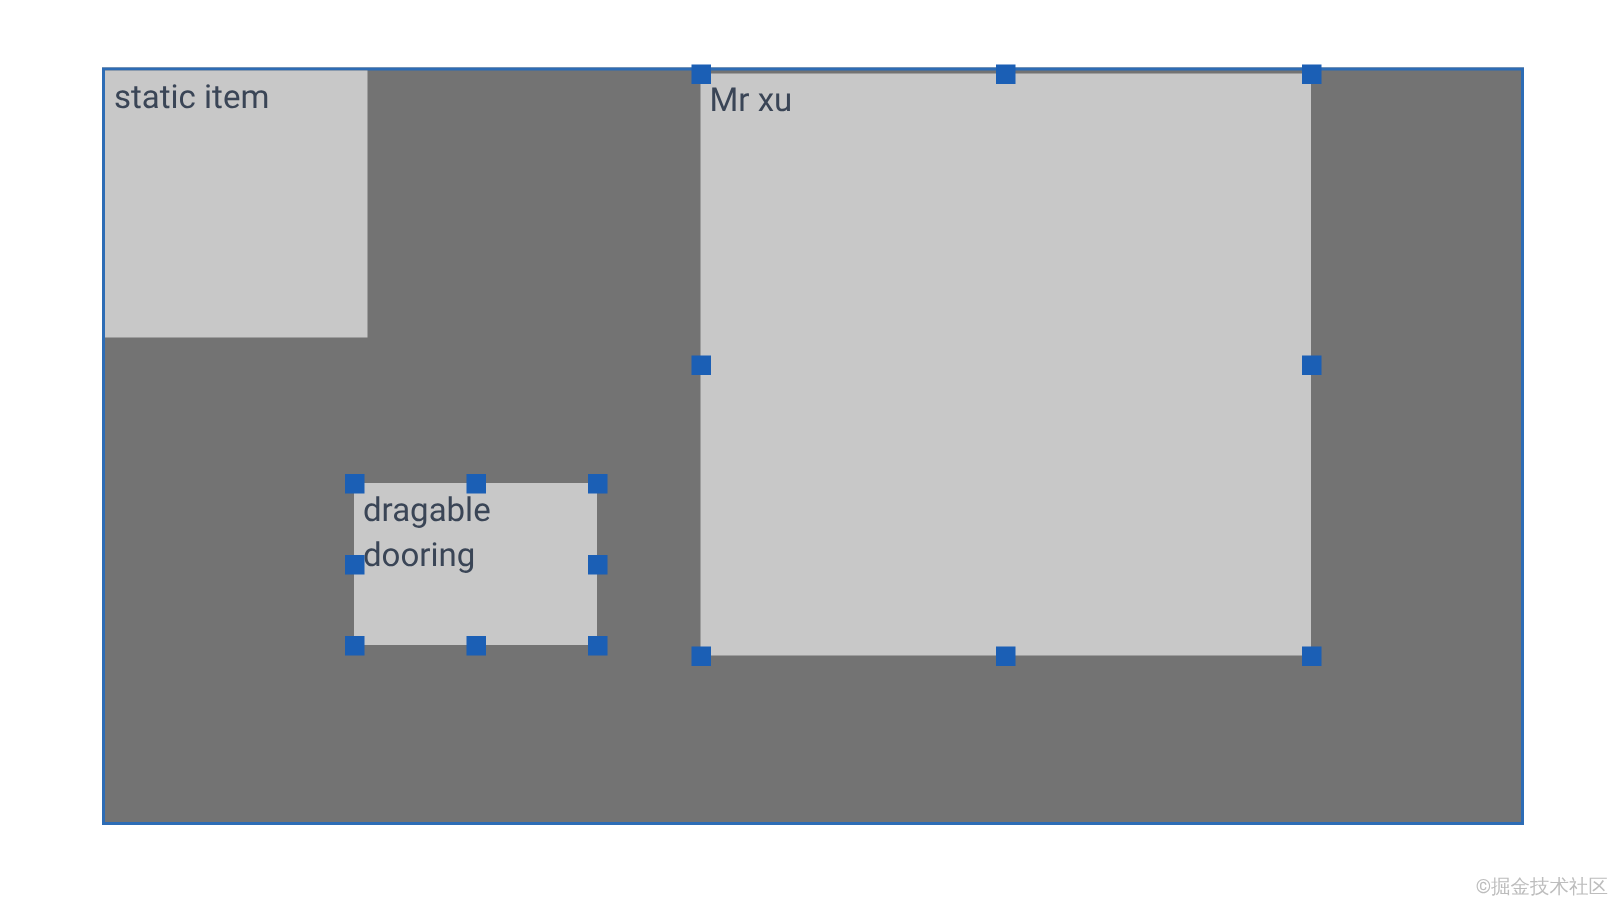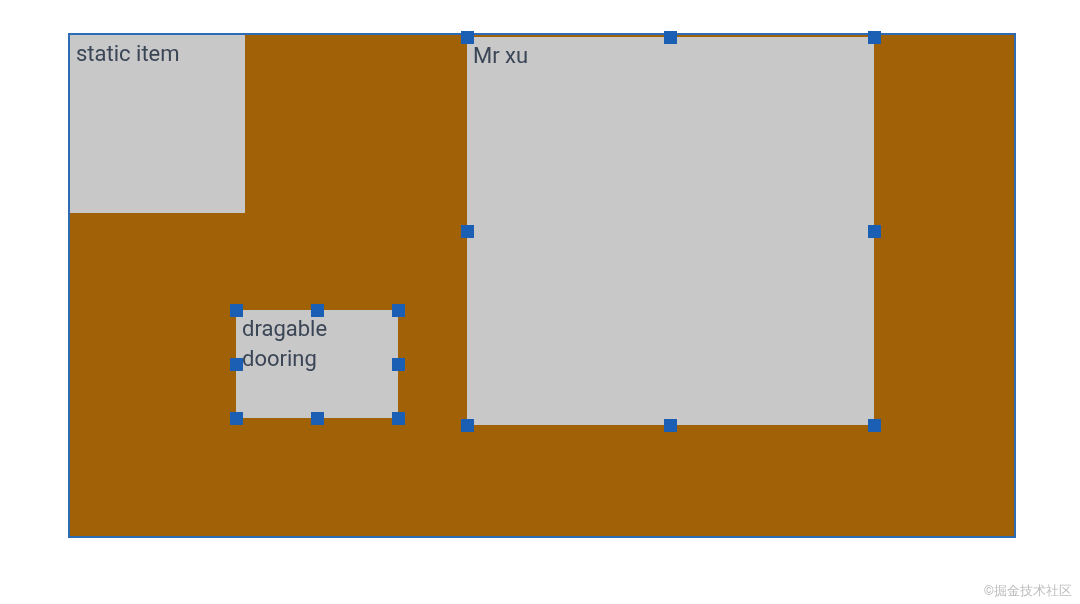--- a/index.html
+++ b/index.html
@@ -9,26 +9,26 @@
     }
     body {
       font-family: -apple-system, BlinkMacSystemFont, "Segoe UI", Roboto, "Helvetica Neue", Arial, sans-serif;
       background: #ffffff;
       width: 1080px;
       height: 604px;
       position: relative;
     }
     .canvas {
       position: absolute;
-      top: 33px;
+      top: 45px;
       left: 68px;
       width: 948px;
       height: 505px;
       border: 2px solid #2d6cb5;
-      background: #a16207;
+      background: #737373;
     }
     .box {
       position: absolute;
       background: #c8c8c8;
       color: #3a4556;
       font-size: 22px;
       padding: 4px 6px;
       line-height: 1.35;
     }
     .box-static {

